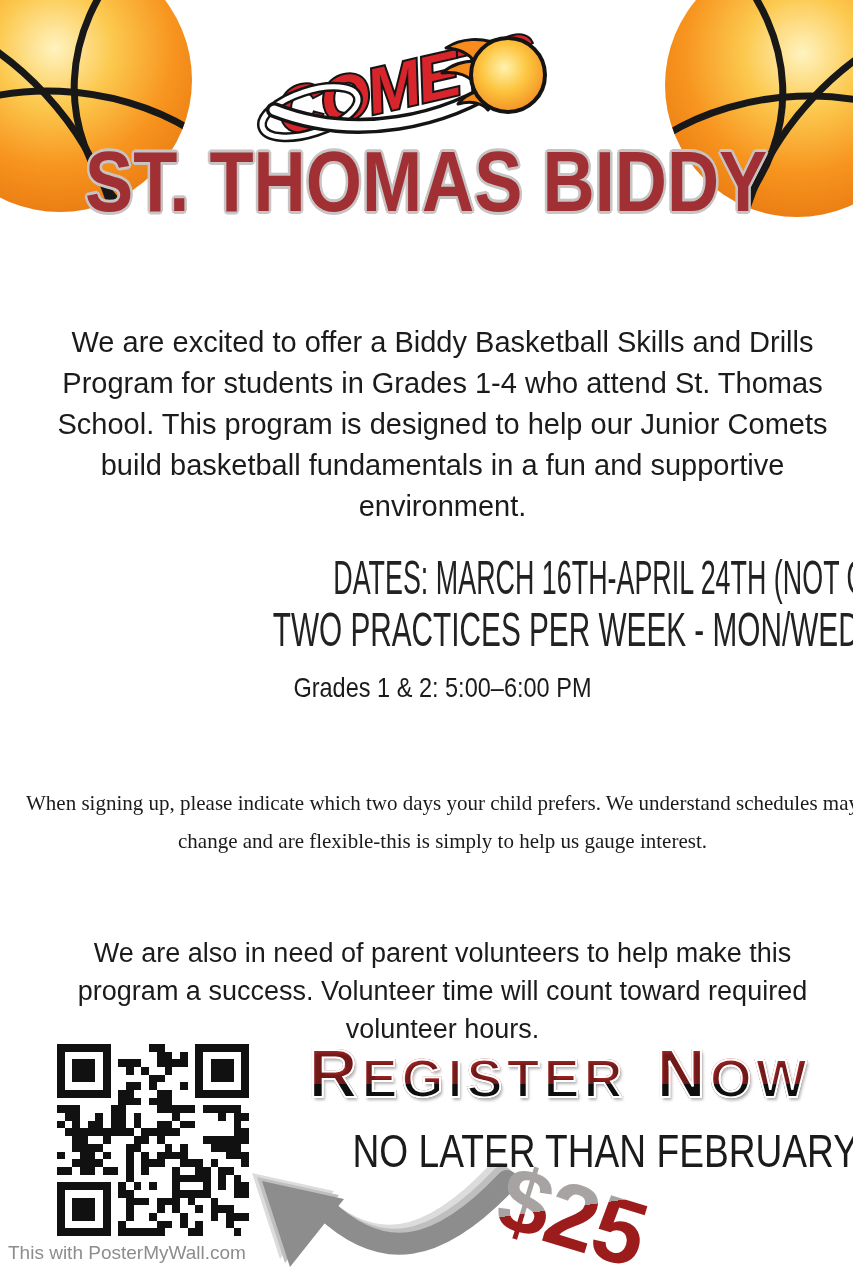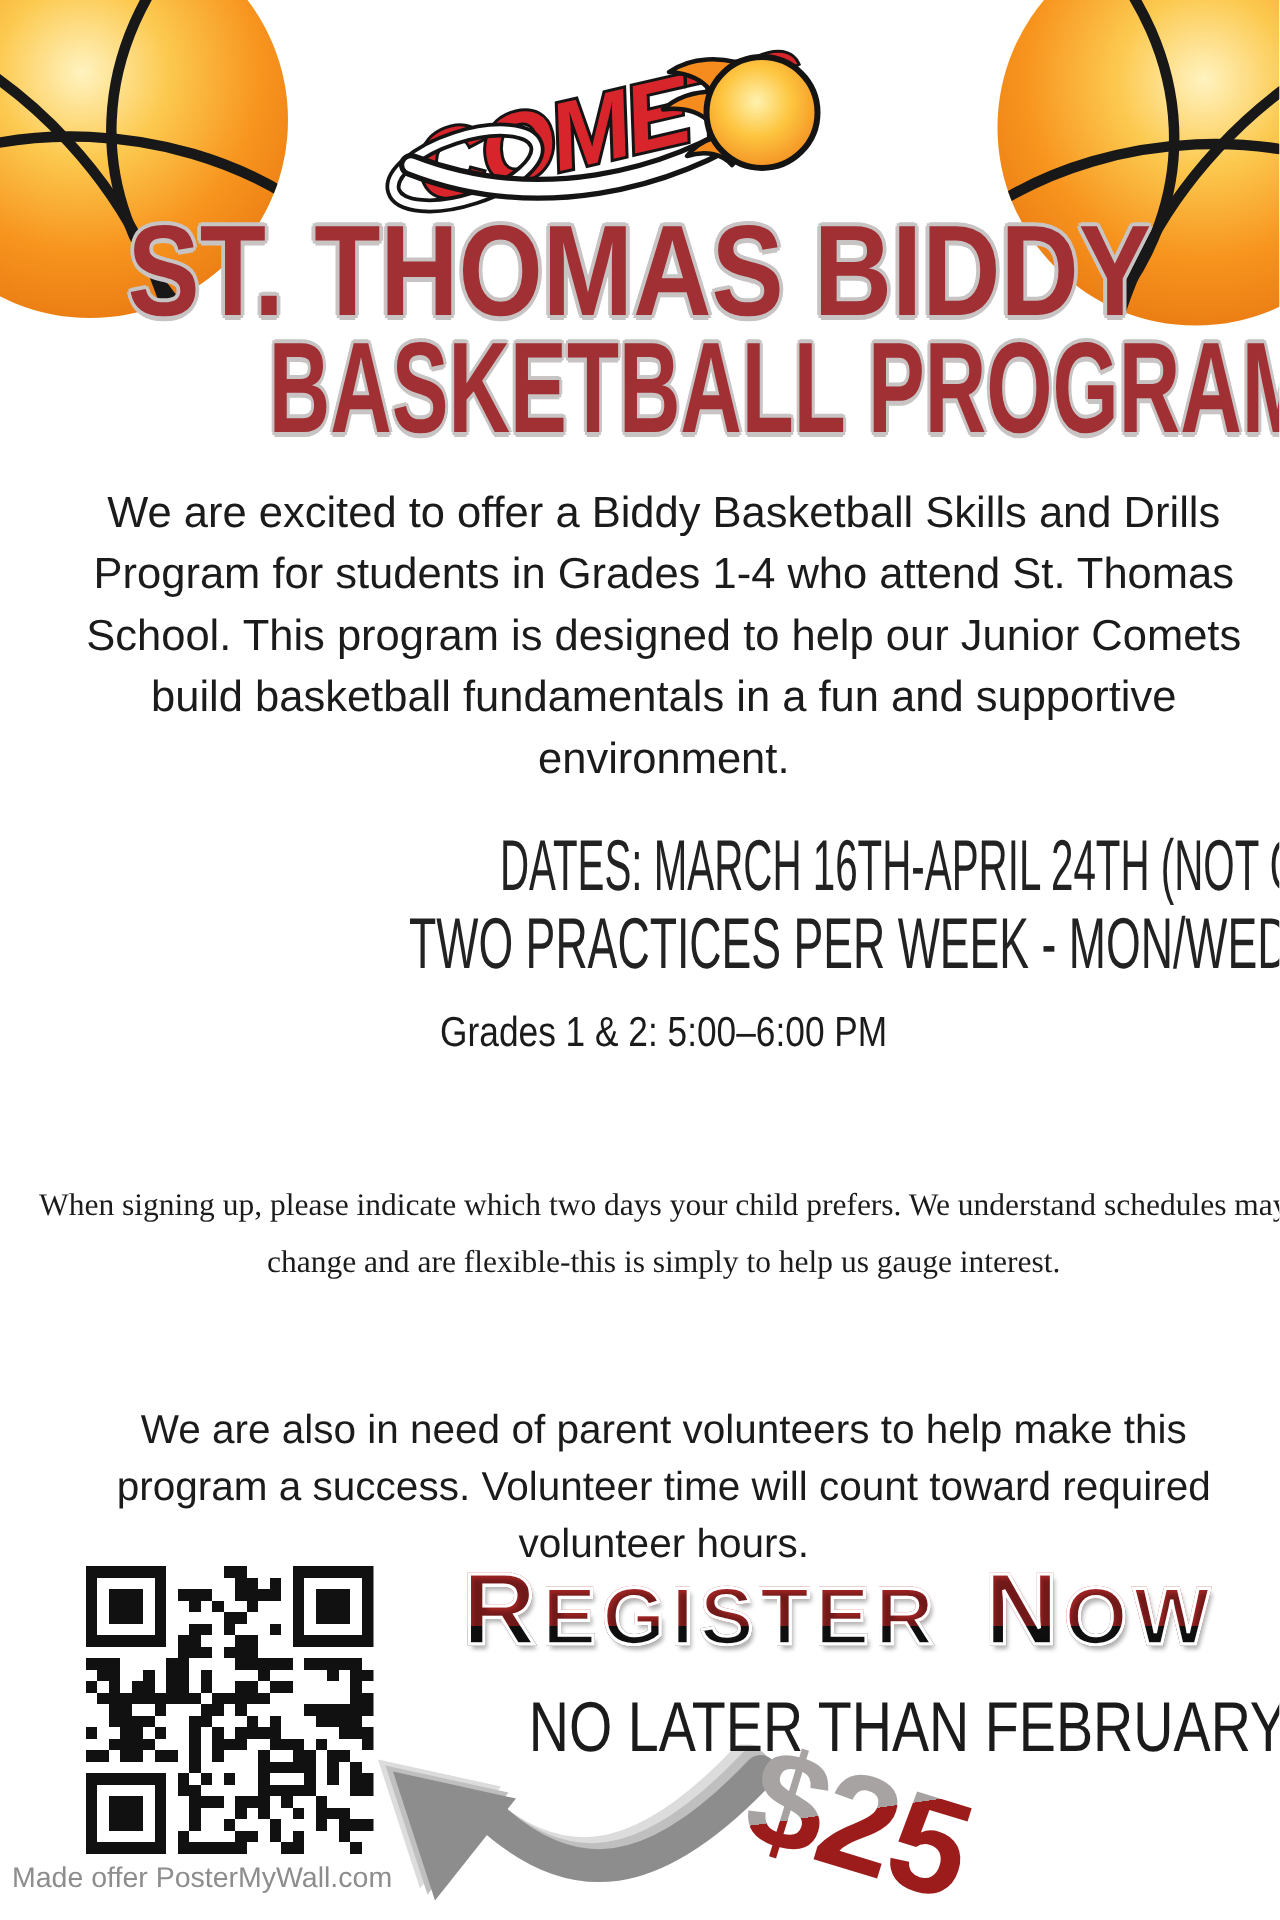--- a/index.html
+++ b/index.html
@@ -122,23 +122,20 @@
       <path d="M250 45 C 225 33 203 37 190 46 C 205 47 213 52 218 59 Z"></path>
       <path d="M248 63 C 218 55 198 60 186 71 C 202 69 213 74 218 81 Z"></path>
       <path d="M250 86 C 227 85 210 91 202 102 C 215 98 226 101 232 108 Z"></path>
     </g>
     <circle cx="252" cy="73" r="37" fill="url(#fire)" stroke="#141414" stroke-width="4"></circle>
   </svg>
 
   <div class="title-block">
     <div class="title-line">
       <span class="sx" style="transform:scaleX(0.84)">ST. THOMAS BIDDY</span>
-    </div>
-    <div class="title-line">
-      <span class="sx" style="transform:scaleX(0.66)">BASKETBALL PROGRAM</span>
     </div>
   </div>
 
   <div class="abs body-text intro">We are excited to offer a Biddy Basketball Skills and Drills Program for students in Grades 1-4 who attend St. Thomas School. This program is designed to help our Junior Comets build basketball fundamentals in a fun and supportive environment.</div>
 
   <div class="abs body-text dates">
     <div>
       <span class="sx" style="transform:scaleX(0.56)">DATES: MARCH 16TH-APRIL 24TH (NOT OVER SPRING BREAK)</span>
     </div>
     <div>
@@ -399,15 +396,15 @@
       <polygon points="30,18 112,36 58,104" stroke="none"></polygon>
     </g>
     <g fill="#8D8D8D" stroke="#8D8D8D">
       <path d="M 92 45 C 150 100 205 92 275 18" fill="none" stroke-width="22" stroke-linecap="round"></path>
       <polygon points="30,18 112,36 58,104" stroke="none"></polygon>
     </g>
   </svg>
 
   <div class="price">$25</div>
 
-  <div class="credit">Made offer PosterMyWall.com</div>
+  <div class="credit">This with PosterMyWall.com</div>
 
 </div>
 
 </body></html>

